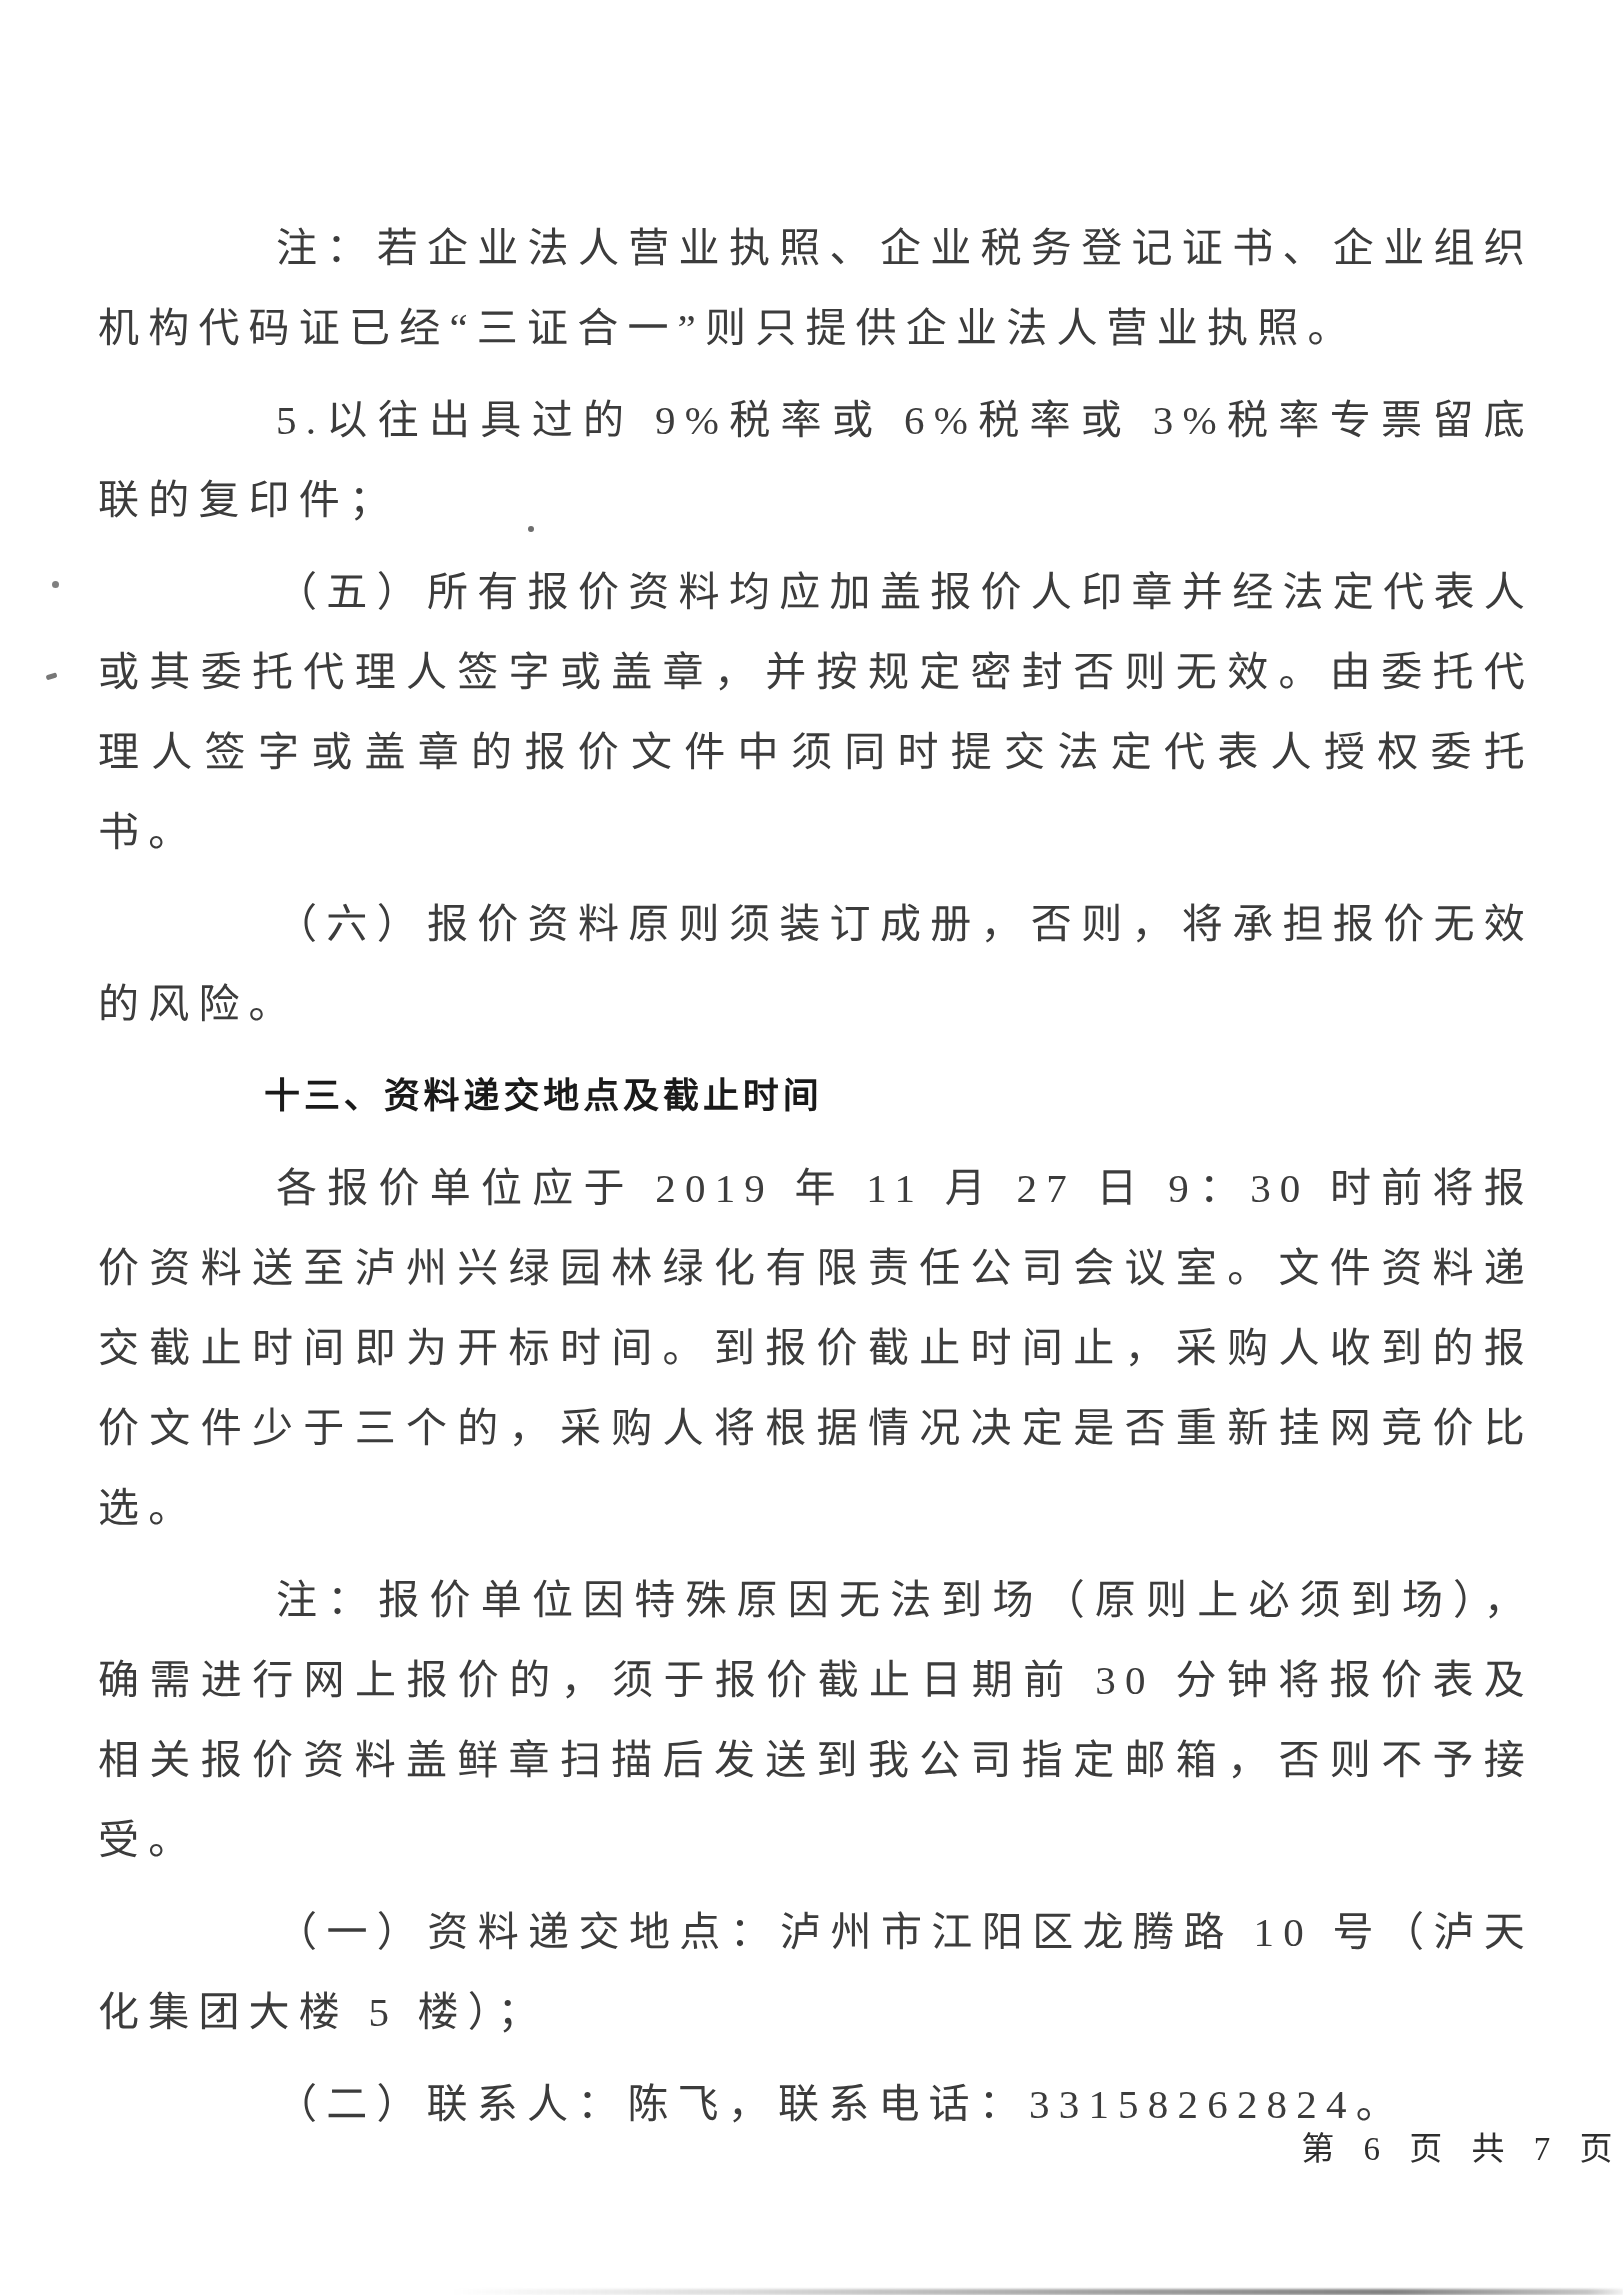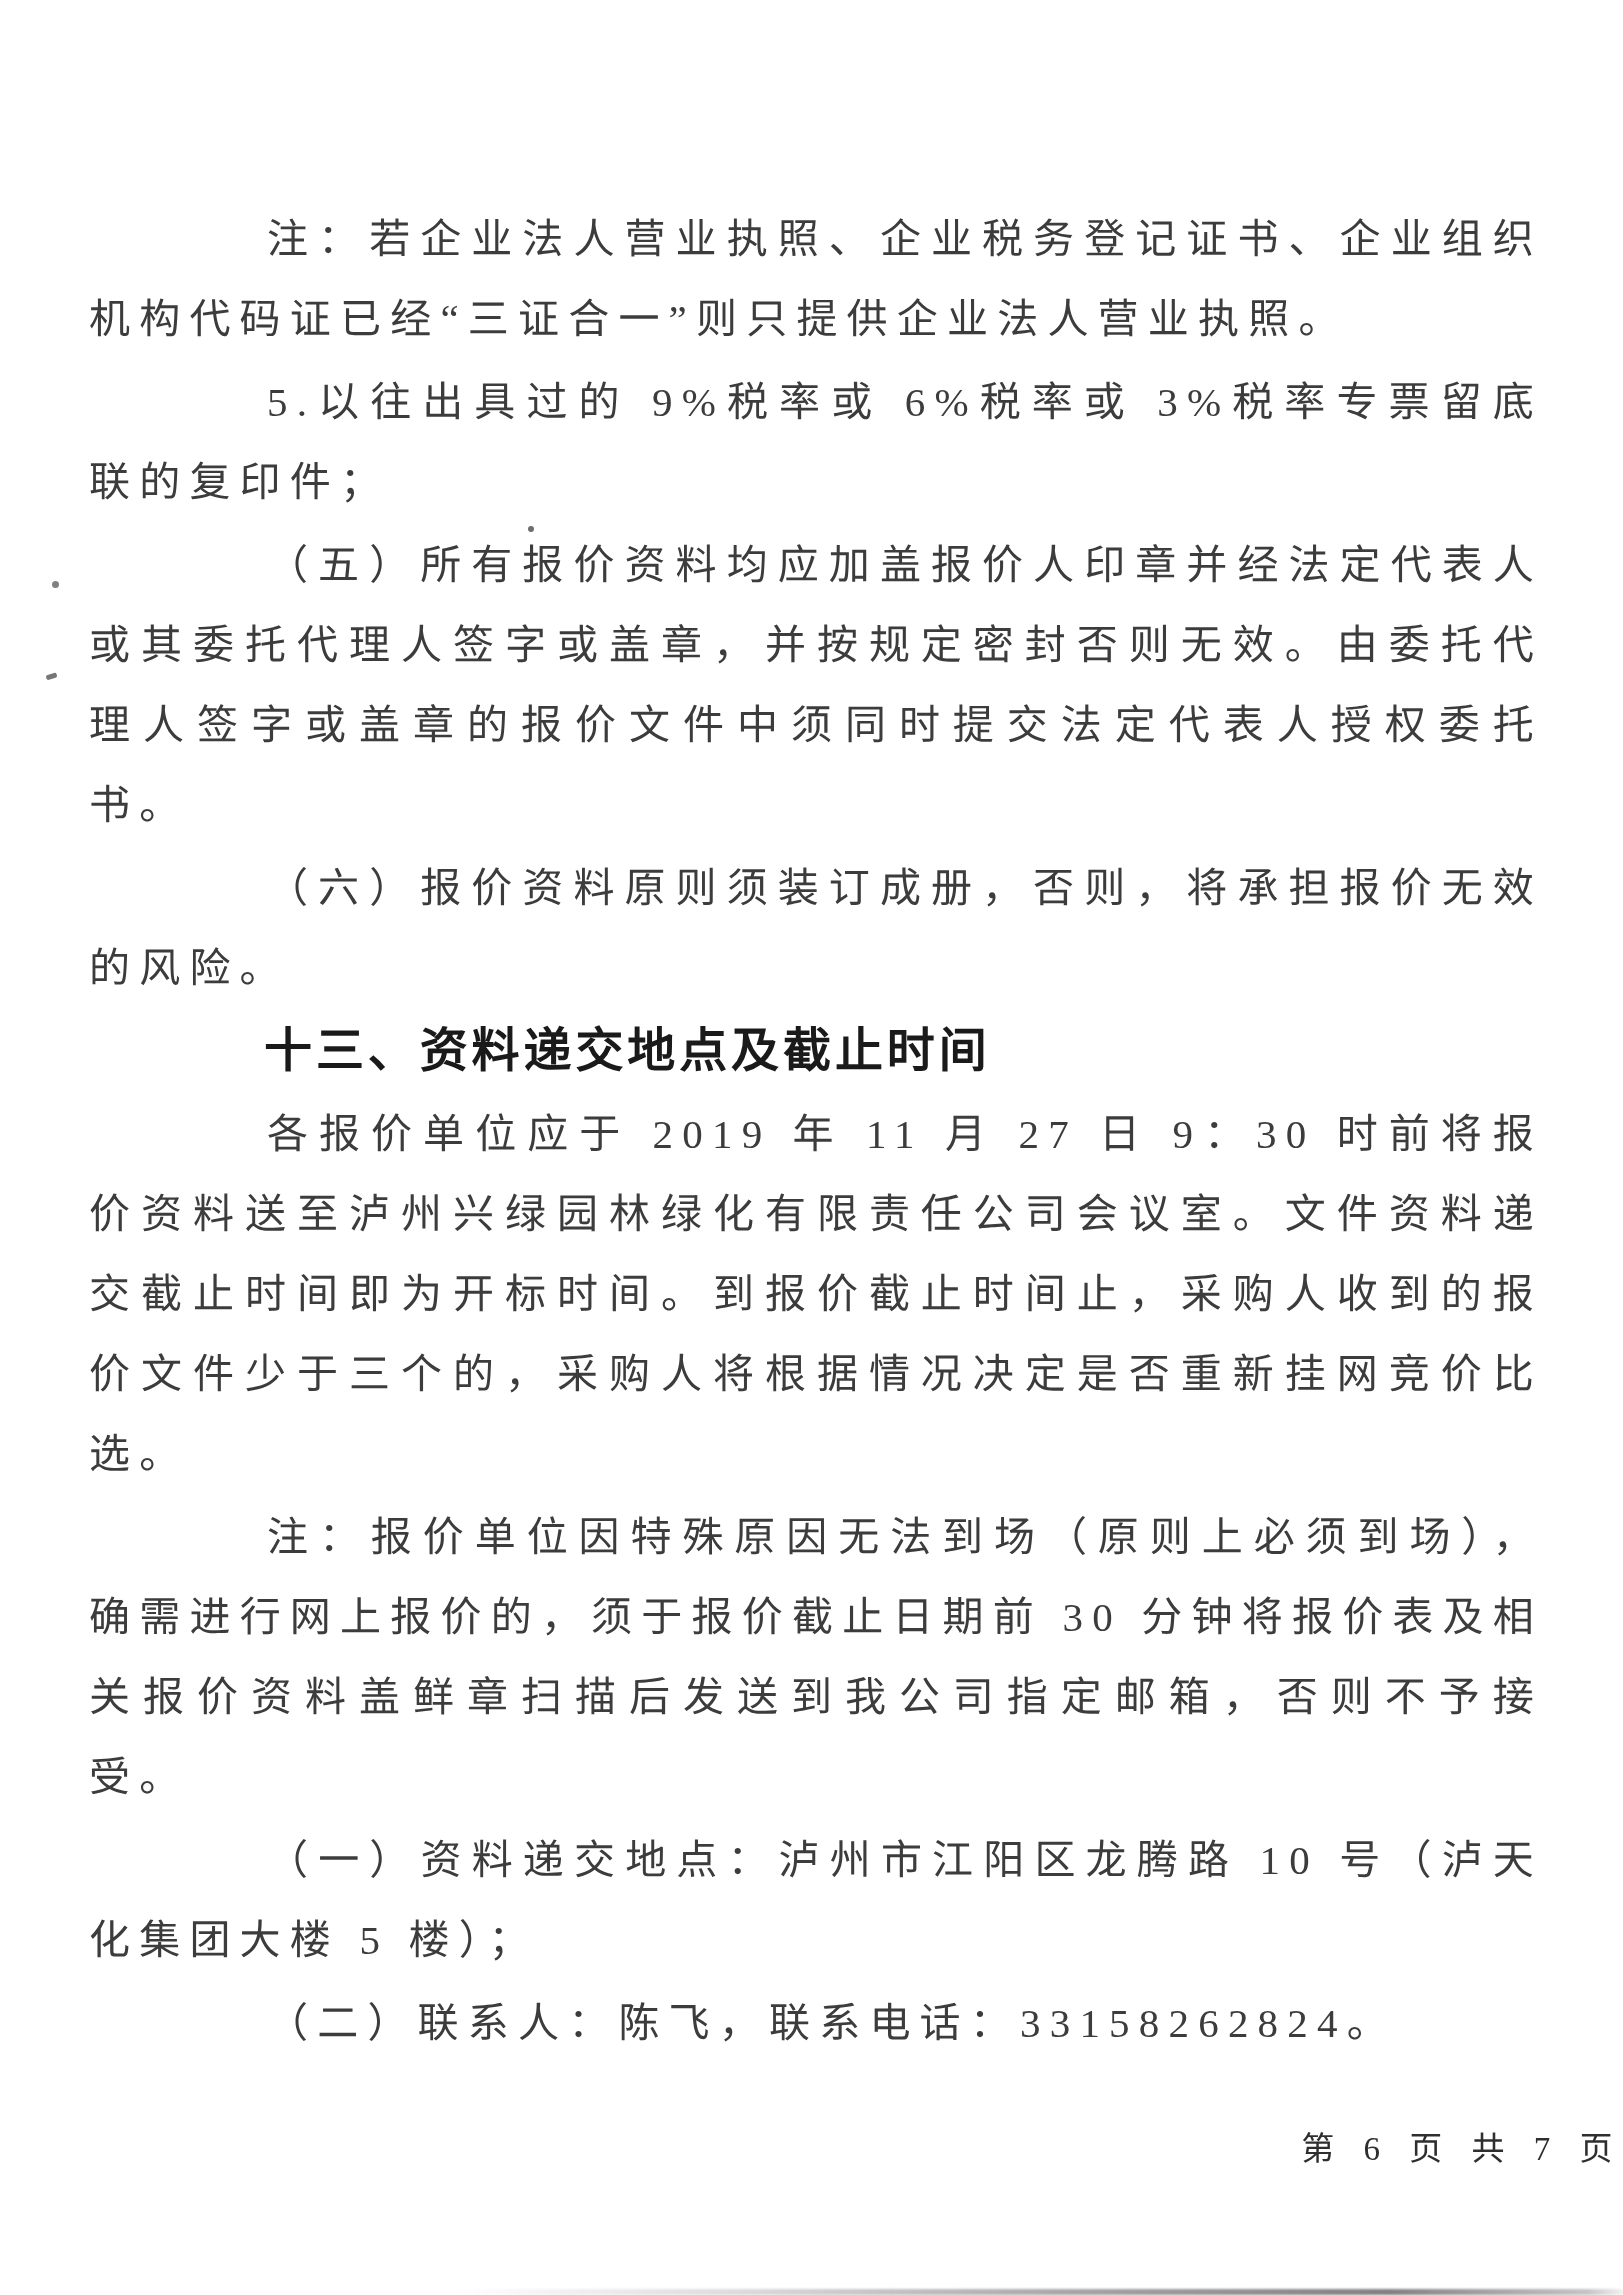--- a/index.html
+++ b/index.html
@@ -15,35 +15,35 @@
     overflow: hidden;
     font-family: "Liberation Serif", "DejaVu Serif", serif;
   }
   .content {
     position: absolute;
     left: 86px;
     right: 77px;
     top: 196px;
   }
   .para {
-    margin: 3px;
+    margin: 12px;
     font-size: 41px;
     line-height: 80px;
     color: #3c3c3c;
     letter-spacing: 9.2px;
     text-indent: 178px;
     text-align: justify;
     text-justify: inter-character;
     text-align-last: left;
     font-family: "Liberation Serif", "DejaVu Serif", serif;
     font-weight: 400;
   }
   .heading {
     margin: 0;
-    font-size: 48px;
+    font-size: 36px;
     line-height: 80px;
     color: #1a1a1a;
     letter-spacing: 3.9px;
     text-indent: 178px;
     font-family: "Liberation Sans", "DejaVu Sans", sans-serif;
     font-weight: 700;
     text-align: left;
   }
   .footer {
     position: absolute;

